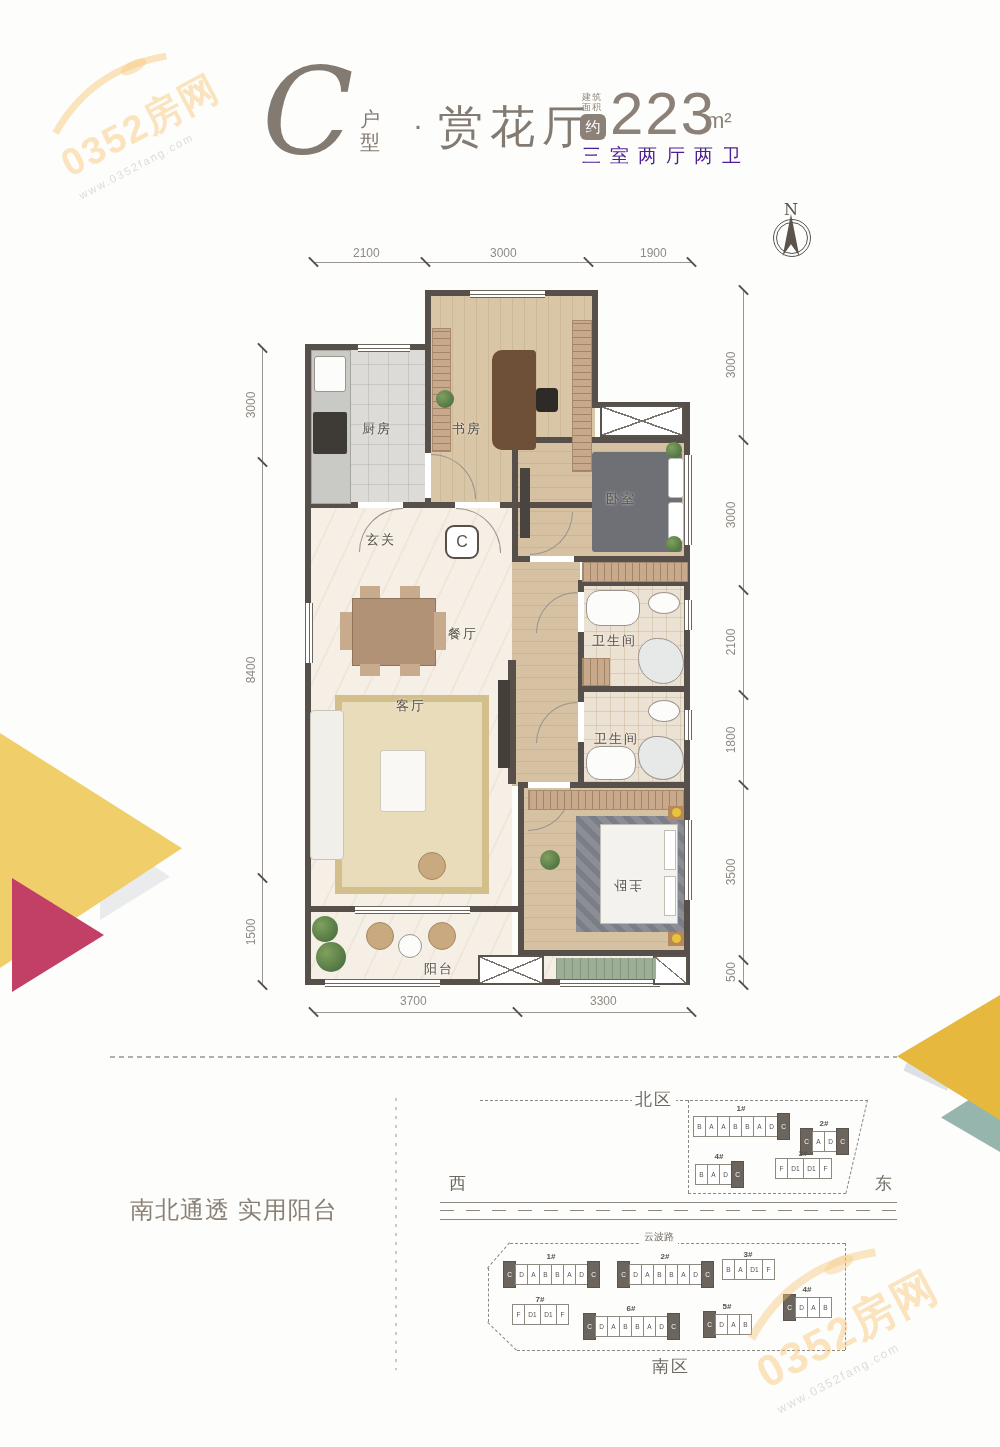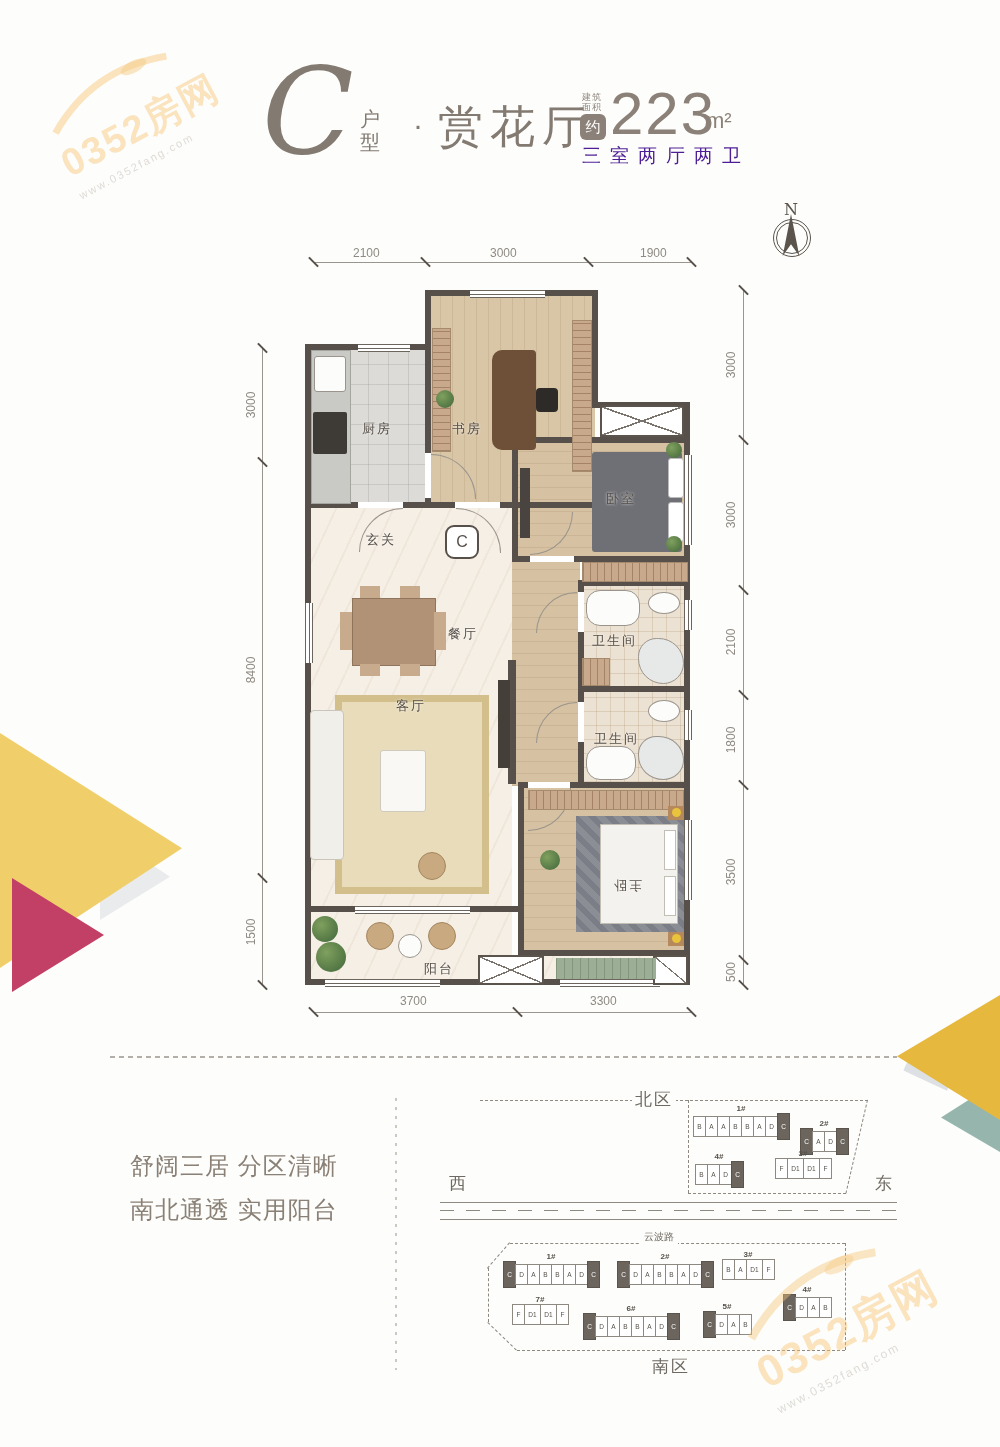--- a/index.html
+++ b/index.html
@@ -307,21 +307,20 @@
     <div class="dim v" style="left:481px;top:725px;">500</div>
     <div class="dim v" style="left:-2px;top:158px;">3000</div>
     <div class="dim v" style="left:-2px;top:423px;">8400</div>
     <div class="dim v" style="left:-2px;top:685px;">1500</div>
     <div class="dim" style="left:160px;top:754px;">3700</div>
     <div class="dim" style="left:350px;top:754px;">3300</div>
   </div>
 
   <div class="dash-h" style="left:110px;top:1056px;width:787px;"></div>
 
-  <div class="feature-line" style="top:1150px;">舒阔三居 分区清晰</div>
   <div class="feature-line" style="top:1194px;">南北通透 实用阳台</div>
 
   <div class="dot-v" style="left:395px;top:1098px;height:272px;"></div>
 
   <div class="bound" style="left:480px;top:1100px;width:388px;border-top-width:1px;"></div>
   <div class="bound" style="left:688px;top:1100px;height:93px;border-left-width:1px;"></div>
   <div class="bound" style="left:688px;top:1193px;width:158px;border-top-width:1px;"></div>
   <div class="bound" style="left:868px;top:1100px;width:96px;border-top-width:1px;transform:rotate(103deg);transform-origin:0 0;"></div>
 
   <div class="bound" style="left:510px;top:1243px;width:335px;border-top-width:1px;"></div>

